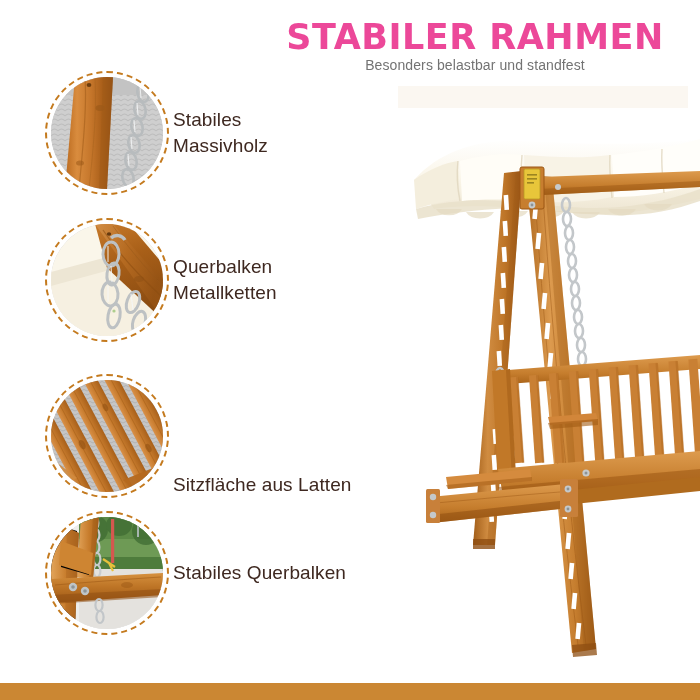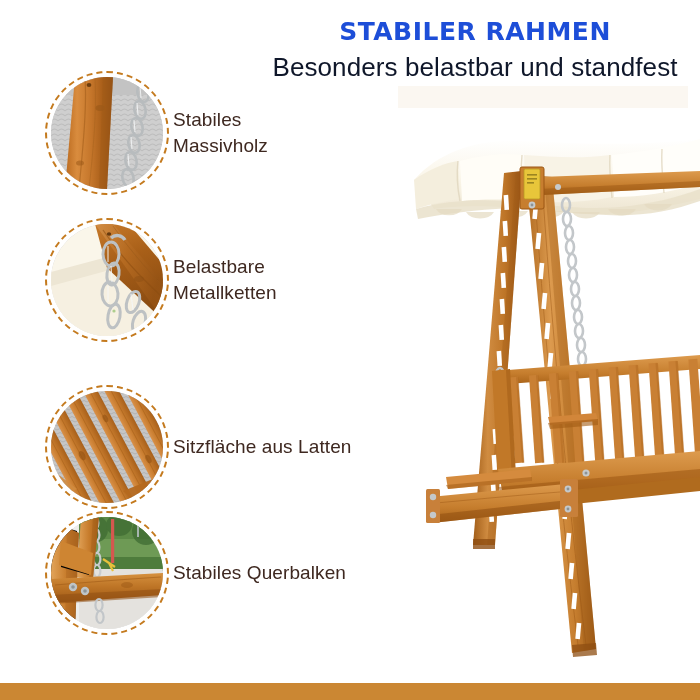--- a/index.html
+++ b/index.html
@@ -21,34 +21,33 @@
   
   .header {
     position: absolute;
     left: 255px;
     top: 18px;
     width: 440px;
     text-align: center;
   }
   .title {
     font-family: "DejaVu Sans", sans-serif;
-    font-size: 25px;
+    font-size: 35px;
     font-weight: bold;
     letter-spacing: 0.5px;
-    color: #1d4ed8;
+    color: #ec4899;
     line-height: 1.1;
     white-space: nowrap;
   }
   .subtitle {
     font-family: "Liberation Sans", sans-serif;
-    font-size: 26px;
+    font-size: 14px;
     font-weight: 400;
-    color: #0f172a;
+    color: #737373;
     letter-spacing: 0.1px;
-    margin-top: 6px;
     white-space: nowrap;
   }
   .tint-bar {
     position: absolute;
     left: 398px;
     top: 86px;
     width: 290px;
     height: 22px;
     background: #FBF7F1;
   }
@@ -221,25 +220,25 @@
             <path d="M57 22 l0 16"></path>
               <path d="M60 42 l1 16"></path>
               <path d="M57 62 l0 16"></path>
             <path d="M80 70 l2 16"></path>
           </g>
           <circle cx="63" cy="87" r="1.6" fill="#8FBF6A" opacity="0.7"></circle>
         </svg>
       </div>
       <div class="dash-ring"></div>
     </div>
-    <div class="feature-label">Belastbare
+    <div class="feature-label">Querbalken
 Metallketten</div>
   </div>
 
-  <div class="feature" style="top:382px;">
+  <div class="feature" style="top:368px;align-items:flex-end;">
     <div class="thumb-wrap">
       <div class="thumb">
         <svg width="112" height="112" viewBox="0 0 112 112">
           <defs>
             <linearGradient id="g3slat" x1="0" y1="0" x2="1" y2="0">
               <stop offset="0%" stop-color="#D89048"></stop>
               <stop offset="40%" stop-color="#C87C2E"></stop>
               <stop offset="100%" stop-color="#A8601A"></stop>
             </linearGradient>
             <pattern id="grey3" width="6" height="4" patternUnits="userSpaceOnUse">

